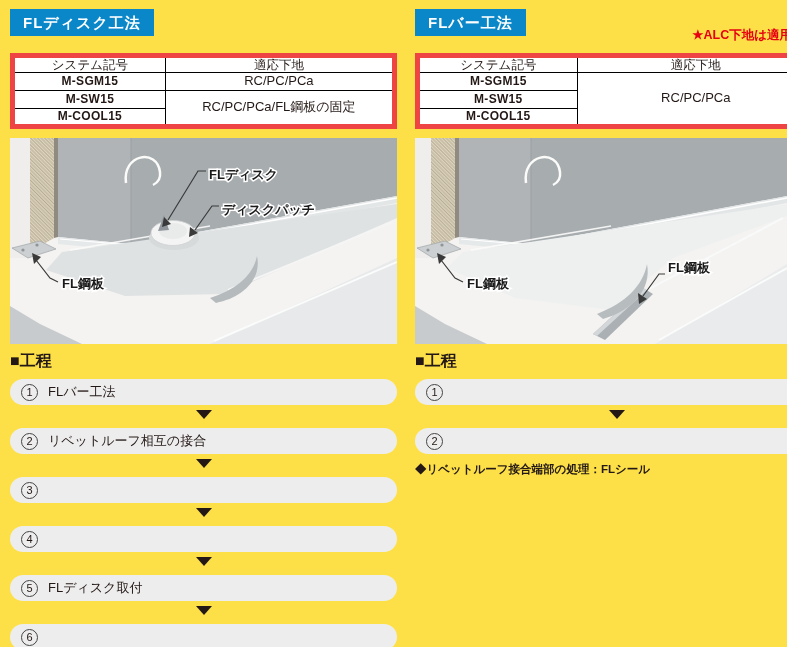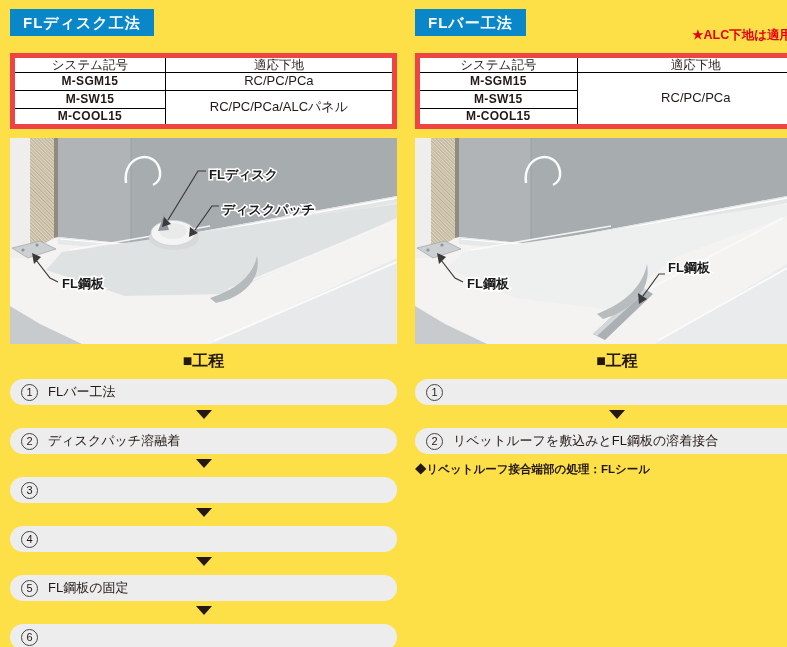--- a/index.html
+++ b/index.html
@@ -19,21 +19,21 @@
   table.spec td { border:1px solid #000; text-align:center; vertical-align:middle;
                   font-size:13px; height:18px; padding:0 2px; line-height:1.15; }
   table.spec td.col1 { width:40%; }
   table.spec td.hd   { height:17px; font-size:12.5px; }
   table.spec td.code { font-weight:bold; font-size:12px; letter-spacing:.3px; }
 
   .illus { display:block; margin-top:9px; }
   .illus text { font-size:13px; font-weight:bold; fill:#1a1a1a;
                 stroke:#fff; stroke-width:3px; paint-order:stroke; }
 
-  .ptitle { margin-top:8px; font-size:16px; font-weight:bold; line-height:18px;text-align:center; }
+  .ptitle { margin-top:8px; font-size:16px; font-weight:bold; line-height:18px; }
 
   .step { margin-top:9px; height:26px; background:#ededed; border-radius:13px;
           display:flex; align-items:center; padding:0 11px; }
   .step .num { flex:0 0 auto; width:17px; height:17px; border:1.4px solid #444; border-radius:50%;
                font-size:11px; display:flex; align-items:center; justify-content:center;
                margin-right:10px; background:#ededed; }
   .step .txt { font-size:13px; white-space:nowrap; }
   .flow-arrow { width:0; height:0; border-left:8px solid transparent; border-right:8px solid transparent;
                 border-top:9px solid #231815; margin:5px auto; }
   .note { margin-top:8px; font-size:11.5px; font-weight:bold; }
@@ -51,21 +51,21 @@
       <tr>
         <td class="col1 hd">システム記号</td>
         <td class="hd">適応下地</td>
       </tr>
       <tr>
         <td class="col1 code">M-SGM15</td>
         <td>RC/PC/PCa</td>
       </tr>
       <tr>
         <td class="col1 code">M-SW15</td>
-        <td rowspan="2">RC/PC/PCa/ALCパネル</td>
+        <td rowspan="2">RC/PC/PCa/FL鋼板の固定</td>
       </tr>
       <tr>
         <td class="col1 code">M-COOL15</td>
       </tr>
       </tbody>
     </table>
 
     
     <svg class="illus" width="387" height="206" viewBox="0 0 387 206">
       <defs>
@@ -125,34 +125,34 @@
 
     <div class="ptitle">■工程</div>
 
     <div class="step">
       <span class="num">1</span>
       <span class="txt">FLバー工法</span>
     </div>
     <div class="flow-arrow"></div>
     <div class="step">
       <span class="num">2</span>
-      <span class="txt">ディスクパッチ溶融着</span>
+      <span class="txt">リベットルーフ相互の接合</span>
     </div>
     <div class="flow-arrow"></div>
     <div class="step">
       <span class="num">3</span>
     </div>
     <div class="flow-arrow"></div>
     <div class="step">
       <span class="num">4</span>
     </div>
     <div class="flow-arrow"></div>
     <div class="step">
       <span class="num">5</span>
-      <span class="txt">FL鋼板の固定</span>
+      <span class="txt">FLディスク取付</span>
     </div>
     <div class="flow-arrow"></div>
     <div class="step">
       <span class="num">6</span>
     </div>
     
   </div>
 
   <div class="col col-right">
     <div class="badge">FLバー工法</div>
@@ -228,18 +228,17 @@
     </svg>
 
     <div class="ptitle">■工程</div>
 
     <div class="step">
       <span class="num">1</span>
     </div>
     <div class="flow-arrow"></div>
     <div class="step">
       <span class="num">2</span>
-      <span class="txt">リベットルーフを敷込みとFL鋼板の溶着接合</span>
     </div>
     <div class="note">◆リベットルーフ接合端部の処理：FLシール</div>
   </div>
 
 </div>
 
 </body></html>

